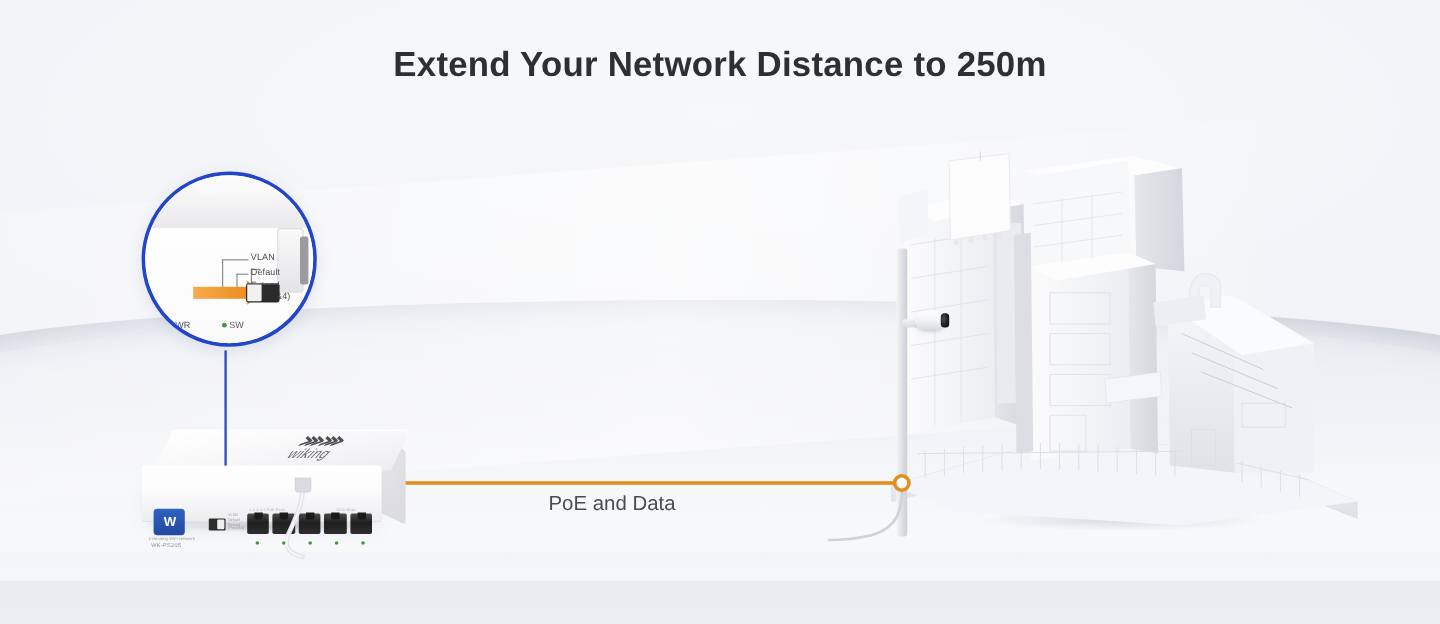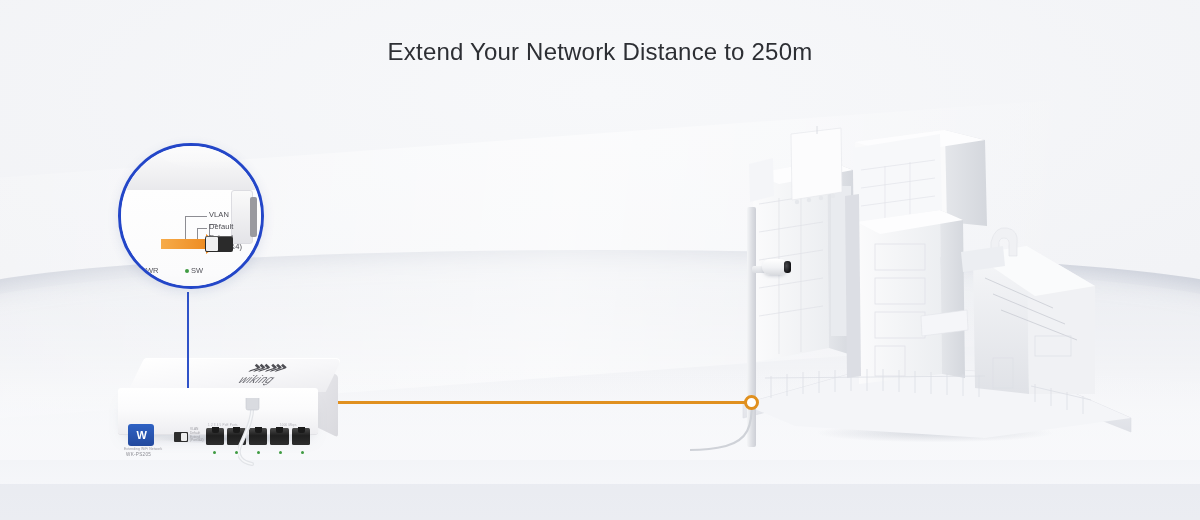--- a/index.html
+++ b/index.html
@@ -33,21 +33,21 @@
   }
   .floor-band{
     position:absolute;left:-60px;right:-60px;bottom:36px;height:120px;
     background:linear-gradient(180deg,rgba(232,235,240,.0),rgba(246,247,250,.95));
     border-top-left-radius:70% 46px;border-top-right-radius:70% 46px;
   }
 
   
   .title{
     position:absolute;top:38px;left:0;right:0;text-align:center;
-    font-size:24px;letter-spacing:.2px;color:#2d2f34;font-weight:400;
+    font-size:29px;letter-spacing:.2px;color:#2d2f34;font-weight:700;
     white-space:nowrap;
   }
 
   
   .mag-line{
     position:absolute;left:187px;top:292px;width:2px;height:96px;
     background:#2f52c8;
   }
   .magnifier{
     position:absolute;left:118px;top:143px;width:140px;height:140px;
@@ -386,20 +386,21 @@
   <div class="cam-arm"></div>
   <div class="cam-body"></div>
   <div class="cam-lens"></div>
   <svg class="pole-cable" viewBox="0 0 80 60">
     <path d="M62,2 C62,26 58,40 36,46 C20,50 6,50 0,50" fill="none" stroke="#cfd2d8" stroke-width="2.2" stroke-linecap="round"></path>
   </svg>
 
   <div class="link-line"></div>
   <div class="link-dot-a"></div>
   <div class="link-dot-b"></div>
+  <div class="link-bot">PoE and Data</div>
 
   <div class="switch">
     <div class="sw-shadow"></div>
     <div class="sw-side"></div>
     <div class="sw-top">
       <div class="brand-top">
         <div class="brand-chev">⋙⋙</div>
         <div class="brand-name">wiking</div>
       </div>
     </div>

